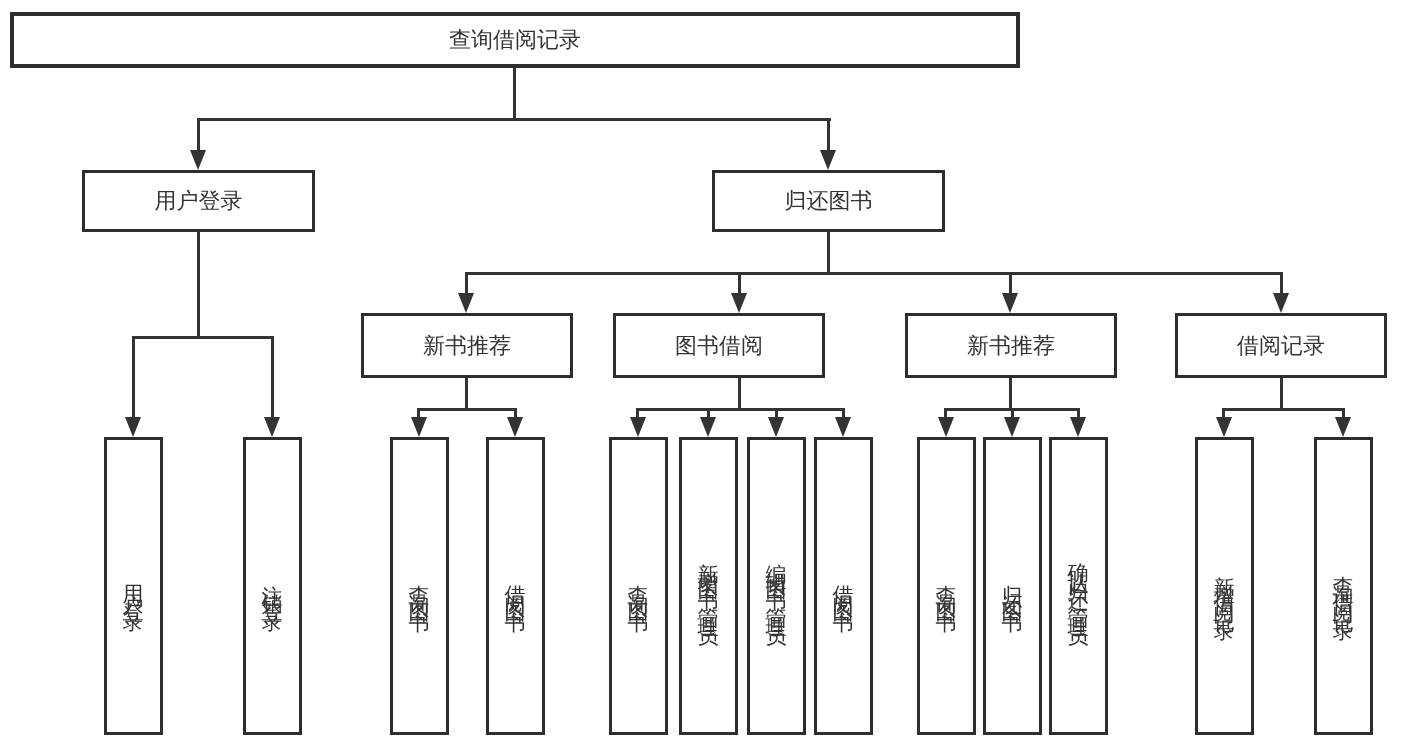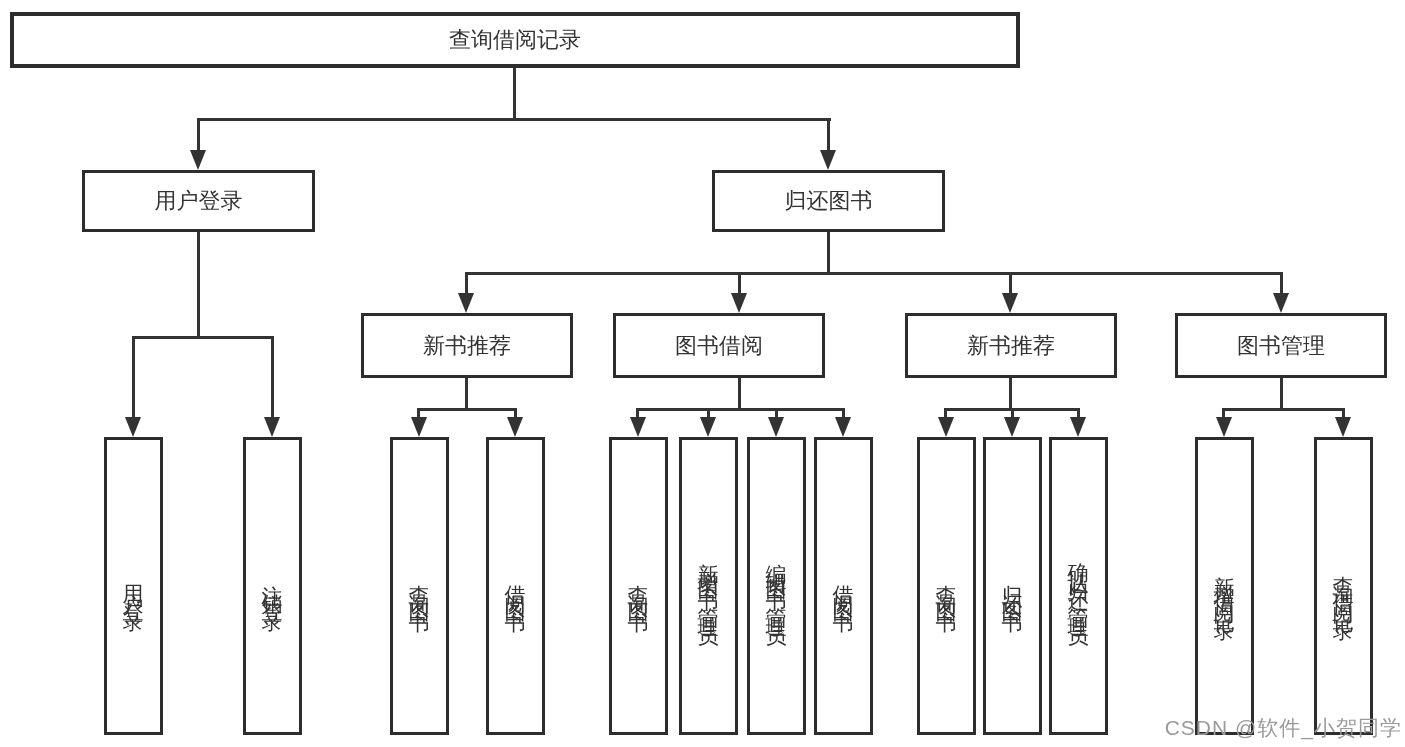--- a/index.html
+++ b/index.html
@@ -125,21 +125,21 @@
   <div class="box" style="left:361px; top:313px; width:212px; height:65px;">
     <span>新书推荐</span>
   </div>
   <div class="box" style="left:613px; top:313px; width:212px; height:65px;">
     <span>图书借阅</span>
   </div>
   <div class="box" style="left:905px; top:313px; width:212px; height:65px;">
     <span>新书推荐</span>
   </div>
   <div class="box" style="left:1175px; top:313px; width:212px; height:65px;">
-    <span>图书管理</span>
+    <span>借阅记录</span>
   </div>
 
   <div class="vline" style="left:465px; top:378px; height:32px;"></div>
   <div class="hline" style="left:417px; top:408px; width:100px;"></div>
   <div class="vline" style="left:417px; top:408px; height:12px;"></div>
   <div class="arrow" style="left:411px; top:417px;"></div>
   <div class="vline" style="left:514px; top:408px; height:12px;"></div>
   <div class="arrow" style="left:507px; top:417px;"></div>
 
   <div class="vline" style="left:738px; top:378px; height:32px;"></div>
@@ -202,15 +202,14 @@
   <div class="leaf" style="left:1049px;">
     <span class="vtext">确认归还（管理员）</span>
   </div>
   <div class="leaf" style="left:1195px;">
     <span class="vtext">新增借阅记录</span>
   </div>
   <div class="leaf" style="left:1314px;">
     <span class="vtext">查询借阅记录</span>
   </div>
 
-  <div class="watermark">CSDN @软件_小贺同学</div>
 
 </div>
 
 </body></html>

